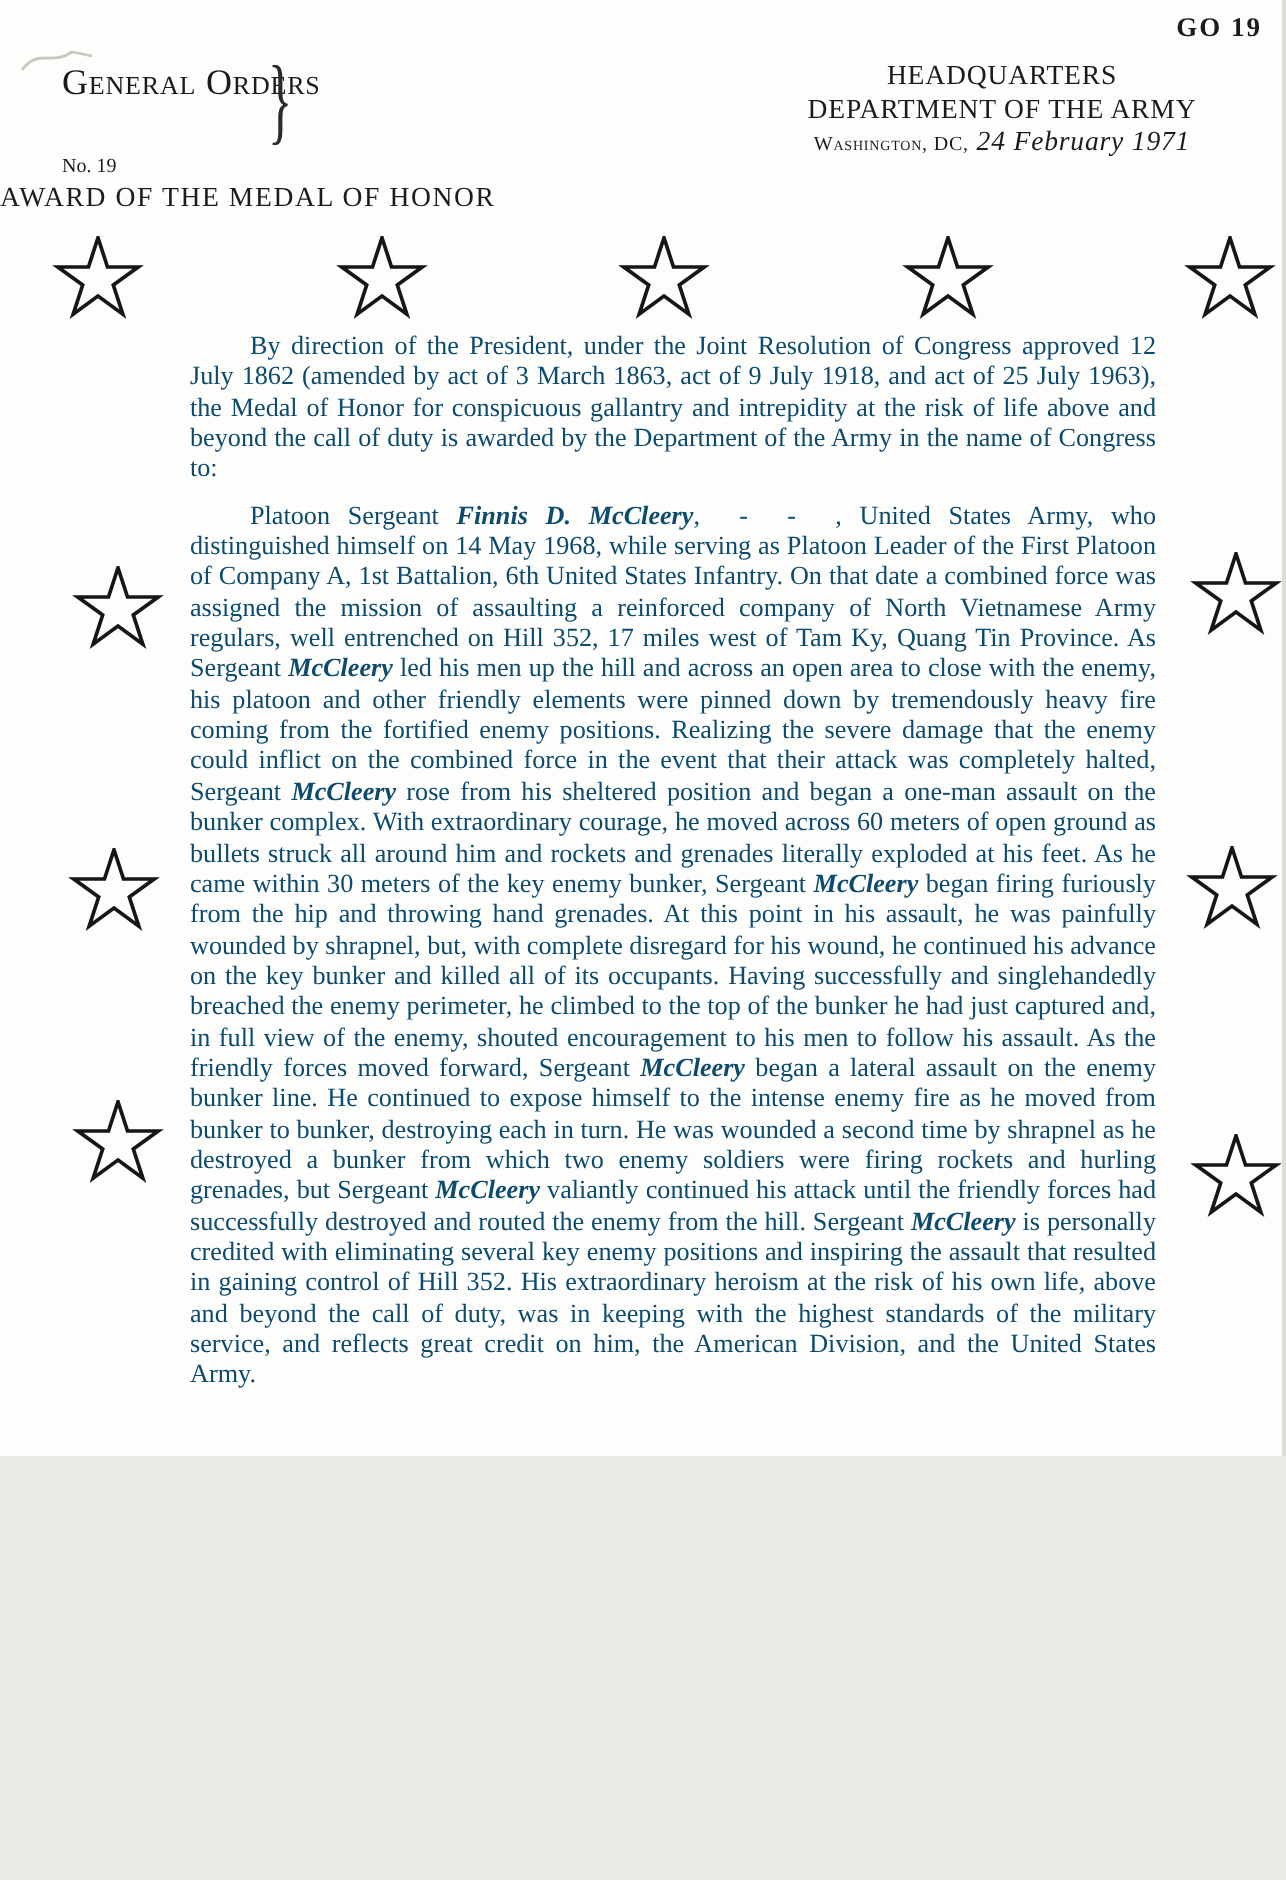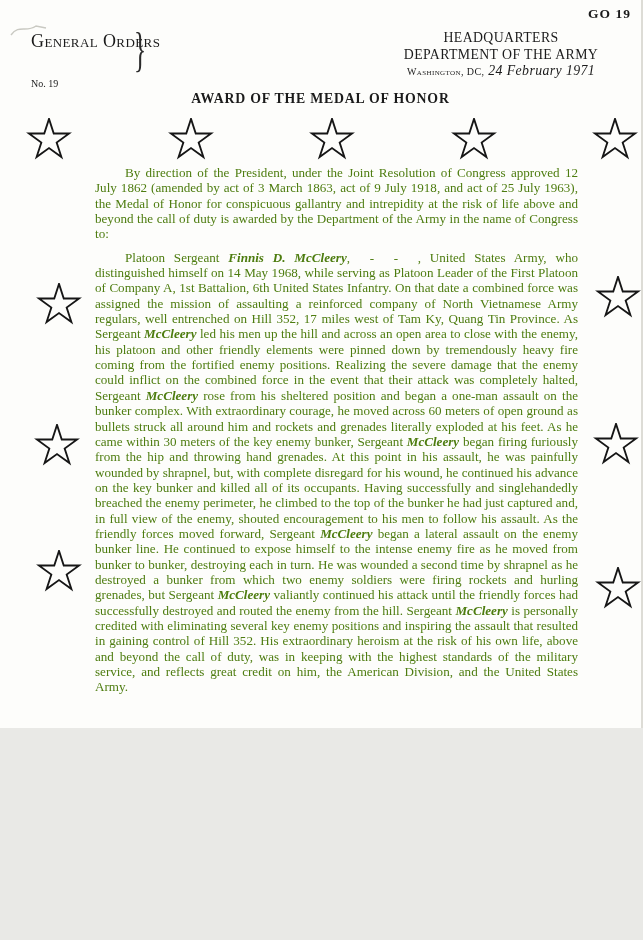--- a/index.html
+++ b/index.html
@@ -23,29 +23,29 @@
   .orders-block{top:32px;left:31px;width:150px;line-height:1;}
   .orders-label{font-size:18px;letter-spacing:.4px;}
   .orders-number{font-size:10px;margin-top:29px;}
   .orders-brace{top:26px;left:134px;font-size:46px;font-weight:400;color:#2a2a2a;
     transform:scale(.55,1.05);transform-origin:left top;line-height:1;}
 
   .hq-block{top:30px;left:368px;width:266px;text-align:center;line-height:16.5px;font-size:13.8px;letter-spacing:.4px;}
   .hq-place{font-size:10px;}
   .hq-date{font-style:italic;}
 
-  .doc-title{top:91px;left:0;width:100%;text-align:center;font-size:13.8px;font-weight:bold;letter-spacing:.8px;}
+  .doc-title{top:91px;left:0;width:100%;font-size:13.8px;font-weight:normal;letter-spacing:.8px;}
 
   .star-row{left:26px;width:612px;display:flex;justify-content:space-between;}
   .star-row-top{top:118px;}
   .star-row-bottom{top:762px;}
   .star{width:46px;height:44px;display:block;}
   .side-star{width:46px;height:44px;}
 
-  .body-text{top:165px;left:95px;width:483px;font-size:13.1px;line-height:15.35px;text-align:justify;color:#4d7c0f;}
+  .body-text{top:165px;left:95px;width:483px;font-size:13.1px;line-height:15.35px;text-align:justify;color:#0c4a6e;}
   .body-text p{margin:0;text-indent:30px;}
   .body-text p + p{margin-top:8px;}
 
   .imprint{top:817px;left:32px;font-size:11px;font-weight:bold;letter-spacing:.2px;white-space:nowrap;}
   .imprint .gap{display:inline-block;width:18px;}
   .imprint sub{font-size:7px;}
 
   .stamp{top:787px;left:351px;width:124px;height:122px;opacity:.92;}
   .stamp text{fill:#3c3c3c;}
   .stamp .arc-text{font-family:"DejaVu Sans Mono",monospace;font-size:13px;letter-spacing:2.5px;}

